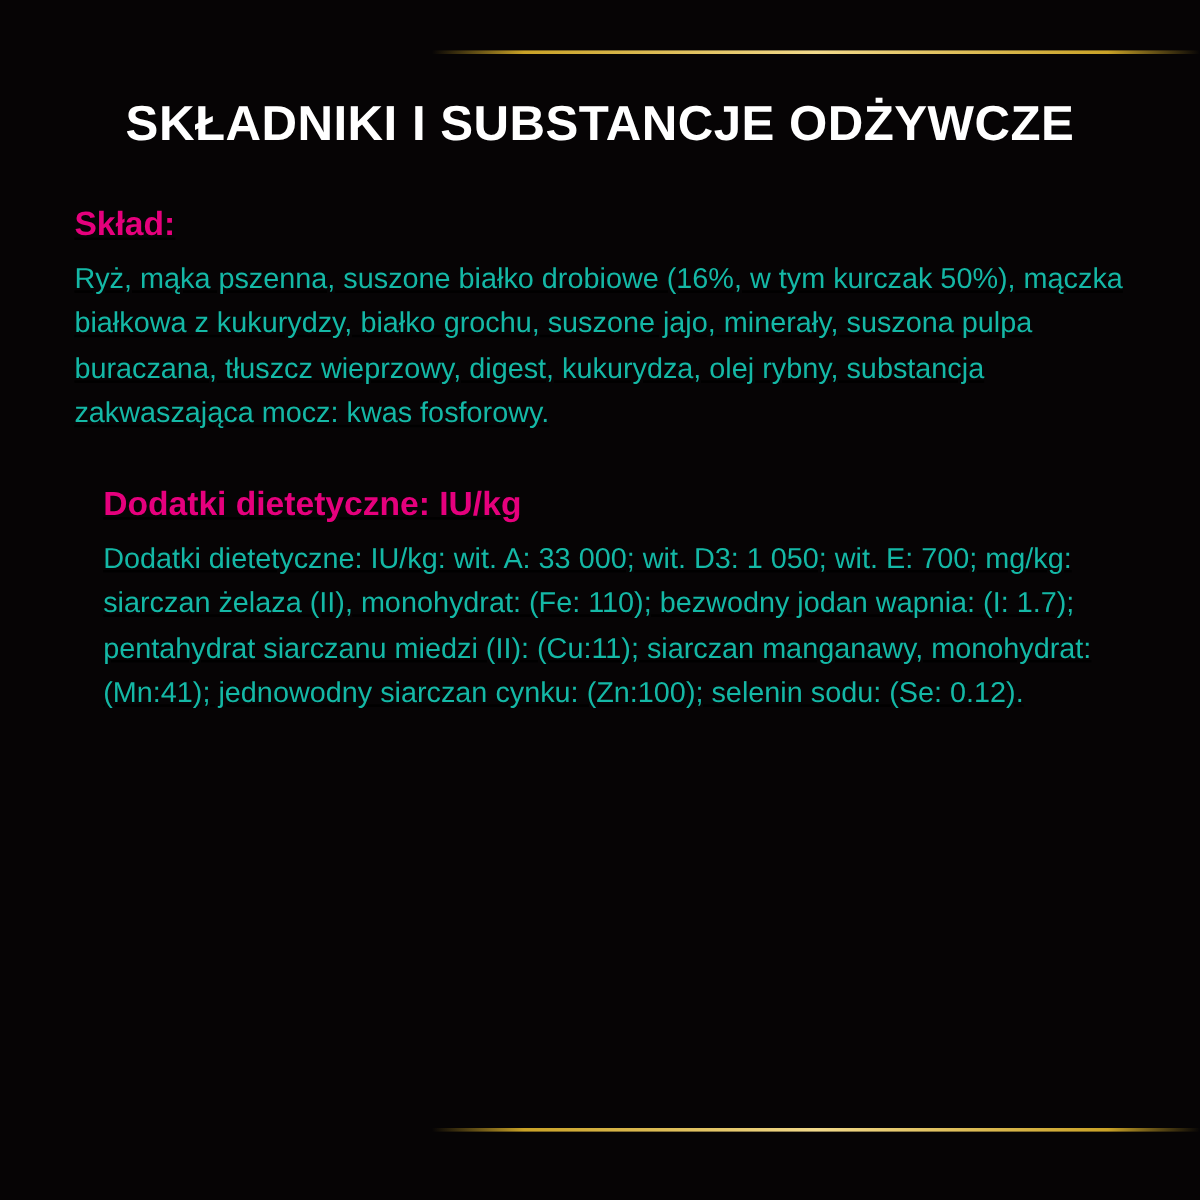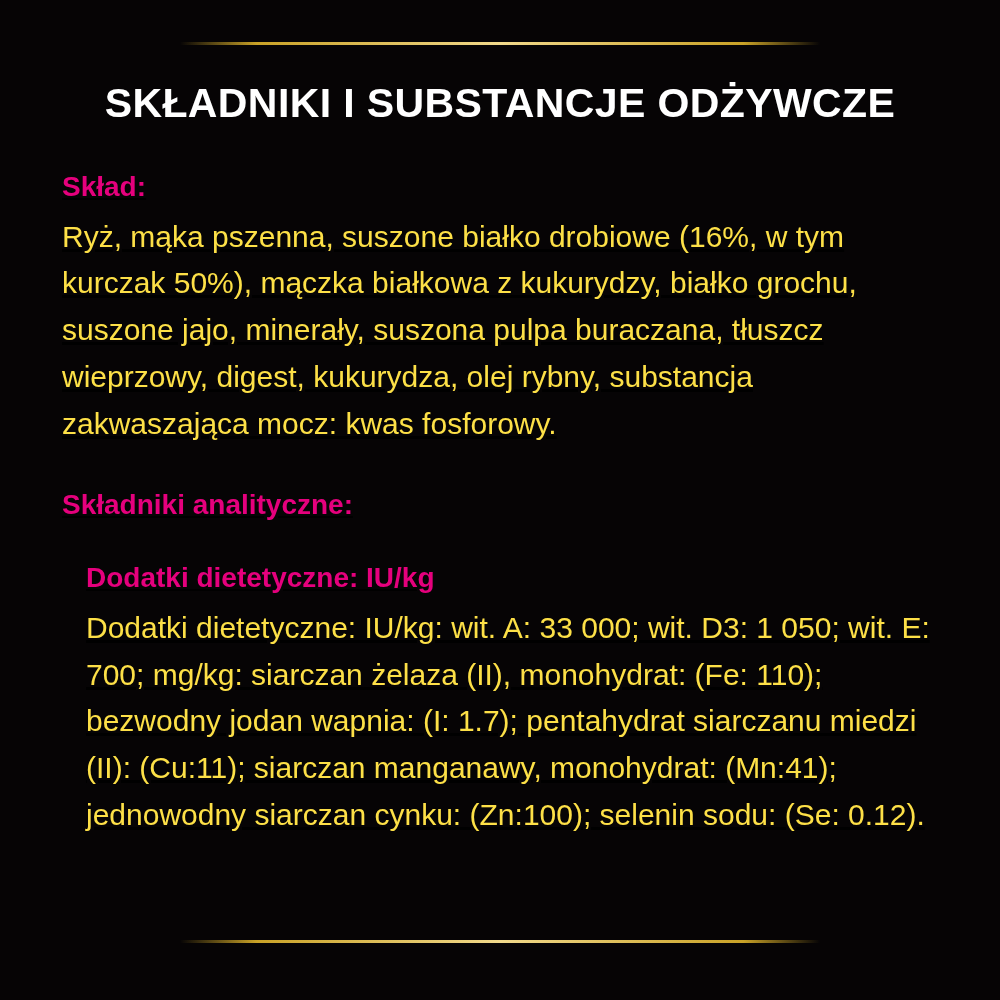--- a/index.html
+++ b/index.html
@@ -15,21 +15,21 @@
   }
 
   .page {
     position: relative;
     width: 1000px;
     height: 1000px;
     background: #060405;
     box-sizing: border-box;
     display: flex;
     flex-direction: column;
-    align-items: center;
+    align-items: flex-end;
   }
 
   .rule {
     width: 640px;
     height: 3px;
     background: linear-gradient(to right,
         rgba(120, 90, 30, 0.0) 0%,
         #c9a227 12%,
         #f1d98b 50%,
         #c9a227 88%,
@@ -65,22 +65,22 @@
 
   .section-heading {
     color: #e5007d;
     font-size: 28px;
     font-weight: bold;
     margin: 0 0 10px 0;
     line-height: 1.2;
   }
 
   .section-body {
-    color: #fde047;
-    font-size: 30px;
+    color: #14b8a6;
+    font-size: 24px;
     line-height: 1.56;
     margin: 0;
     font-weight: normal;
     max-width: 880px;
   }
 
   .sec-composition { margin-bottom: 40px; }
   .sec-analytical { margin-bottom: 40px; }
 </style>
 </head>
@@ -93,21 +93,20 @@
   <h1 class="title">SKŁADNIKI I SUBSTANCJE ODŻYWCZE</h1>
 
   <div class="content">
 
     <div class="section sec-composition">
       <h2 class="section-heading">Skład:</h2>
       <p class="section-body">Ryż, mąka pszenna, suszone białko drobiowe (16%, w tym kurczak 50%), mączka białkowa z kukurydzy, białko grochu, suszone jajo, minerały, suszona pulpa buraczana, tłuszcz wieprzowy, digest, kukurydza, olej rybny, substancja zakwaszająca mocz: kwas fosforowy.</p>
     </div>
 
     <div class="section sec-analytical">
-      <h2 class="section-heading">Składniki analityczne:</h2>
     </div>
 
     <div class="section sec-additives">
       <h2 class="section-heading">Dodatki dietetyczne: IU/kg</h2>
       <p class="section-body">Dodatki dietetyczne: IU/kg: wit. A: 33 000; wit. D3: 1 050; wit. E: 700; mg/kg: siarczan żelaza (II), monohydrat: (Fe: 110); bezwodny jodan wapnia: (I: 1.7); pentahydrat siarczanu miedzi (II): (Cu:11); siarczan manganawy, monohydrat: (Mn:41); jednowodny siarczan cynku: (Zn:100); selenin sodu: (Se: 0.12).</p>
     </div>
 
   </div>
 
   <div class="rule rule-bottom"></div>

